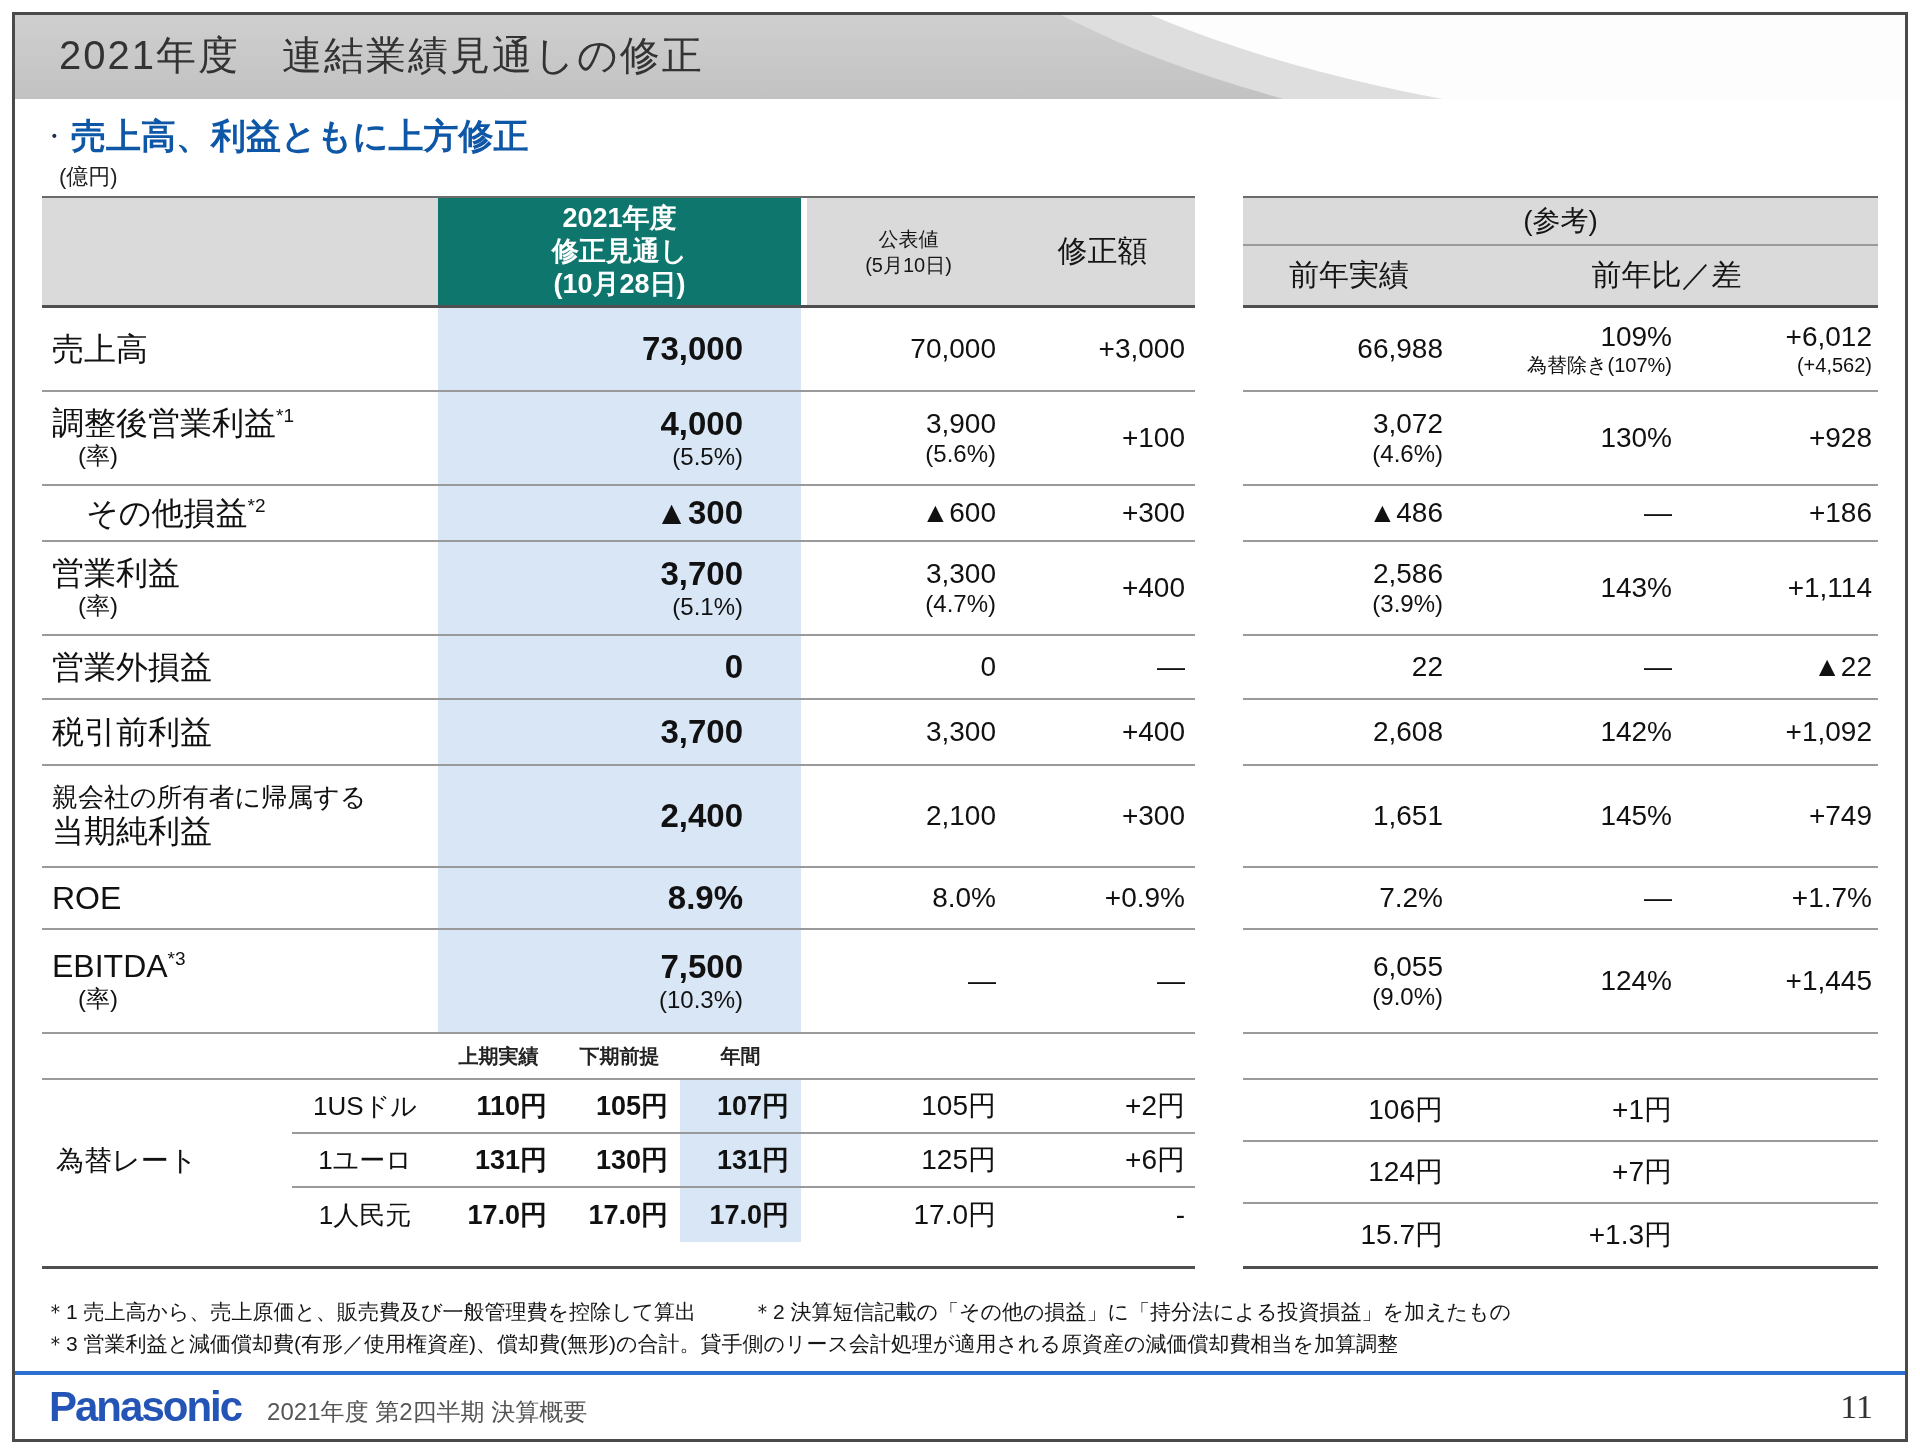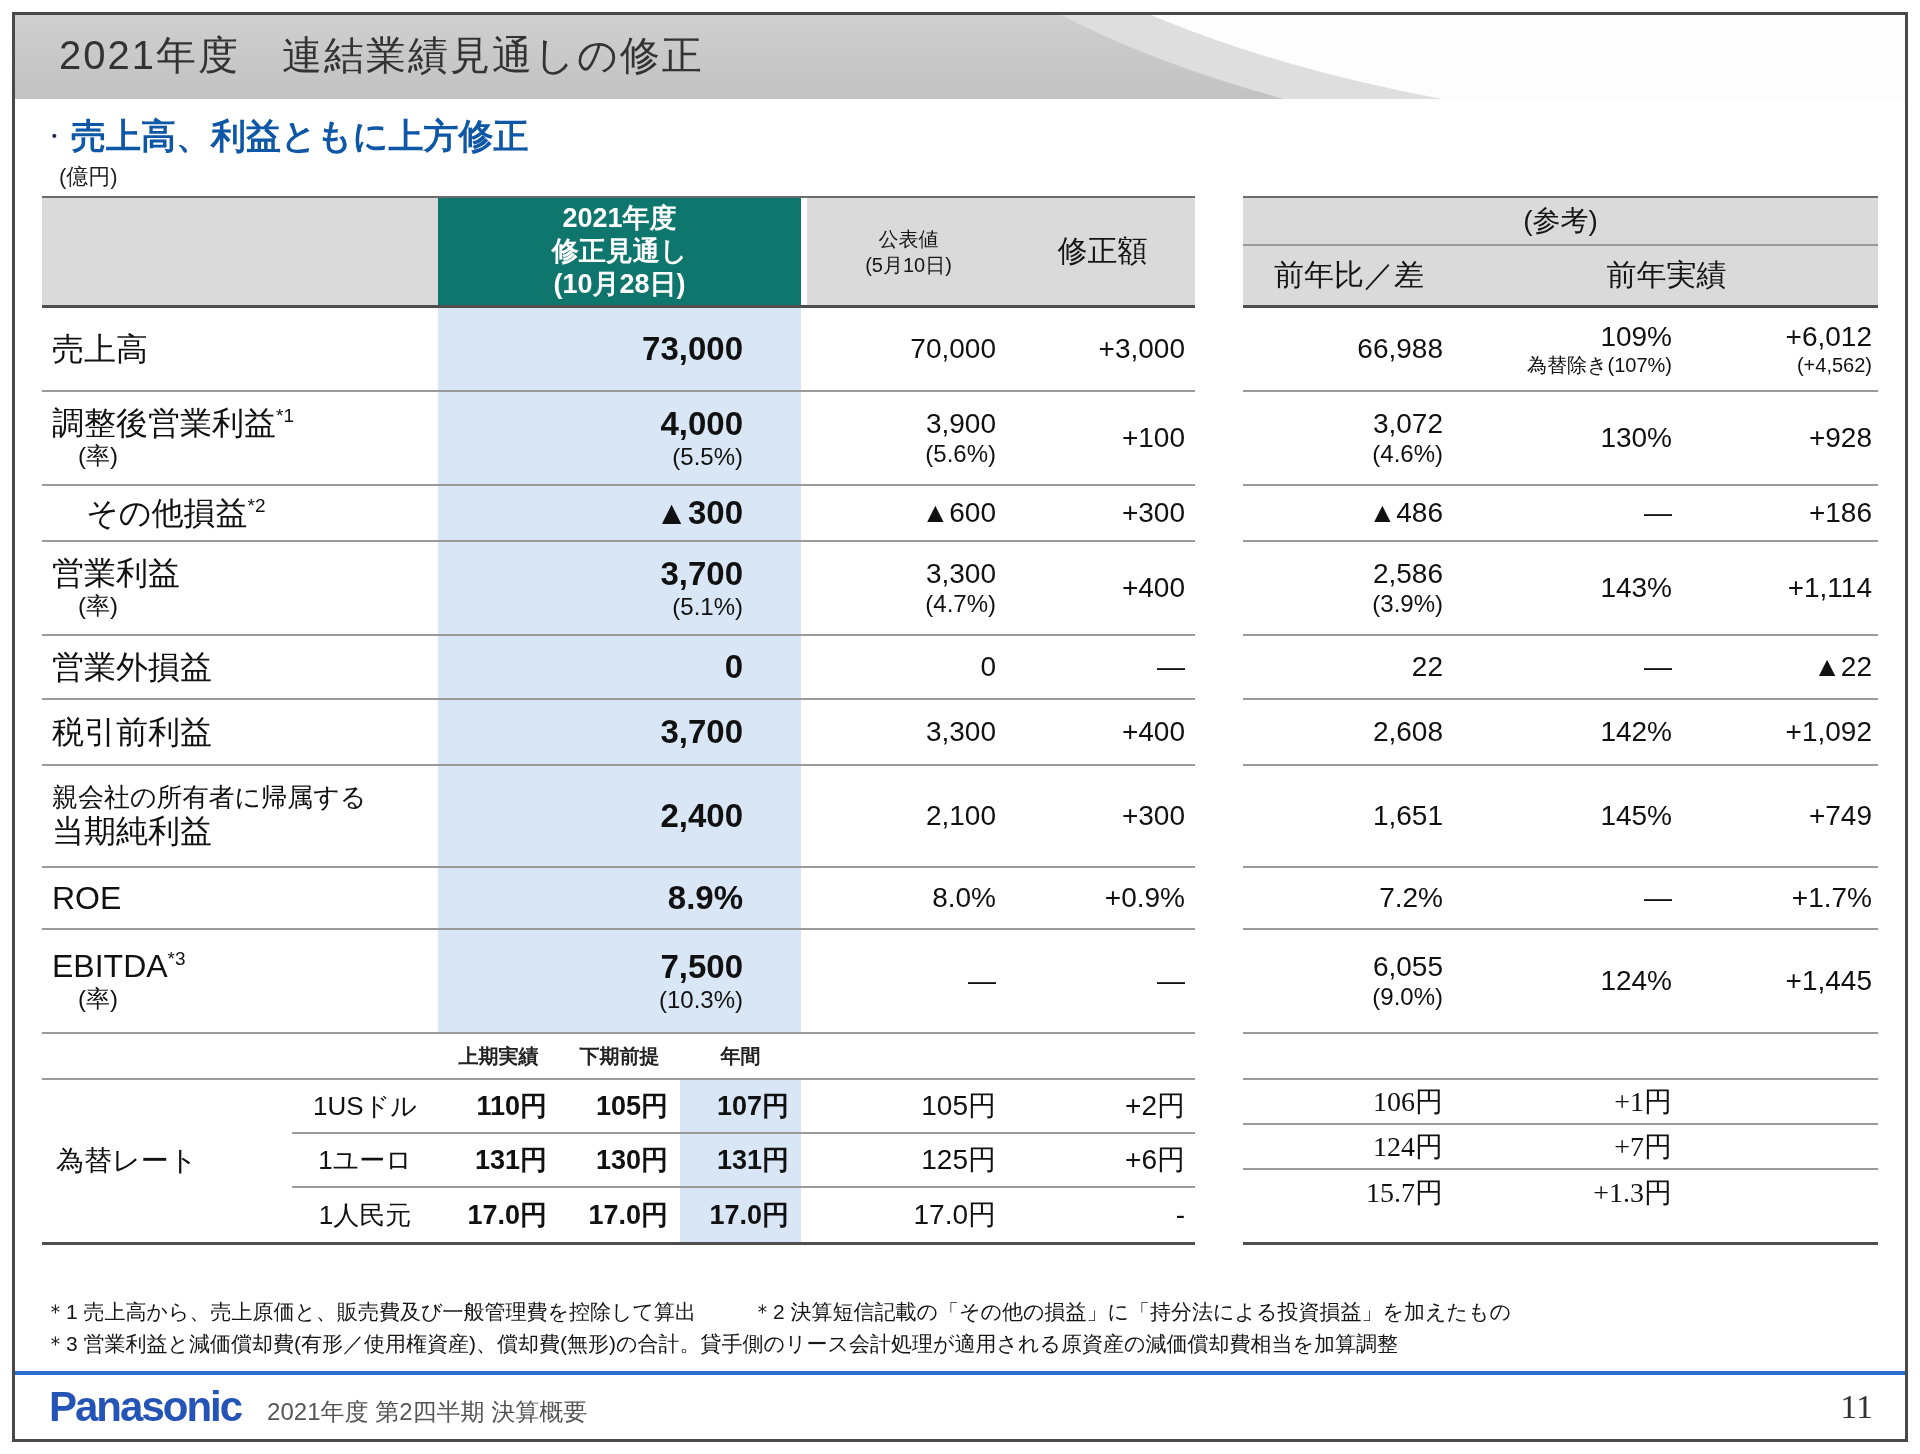--- a/index.html
+++ b/index.html
@@ -76,21 +76,21 @@
   .fxblock { display:grid; grid-template-columns:250px 903px; grid-auto-rows:54px; }
   .fxlabel { grid-column:1; grid-row:1 / span 3; display:flex; align-items:center; padding-left:14px; font-size:28px; color:#111; box-sizing:border-box; }
   .fxrow { grid-column:2; display:grid; grid-template-columns:146px 121px 121px 121px 209px 185px; box-sizing:border-box; }
   .fxrow.mid { border-bottom:2px solid #9a9a9a; }
   .fxrow .cur { display:flex; align-items:center; justify-content:center; font-size:26px; color:#111; }
   .fxrow .rate { display:flex; align-items:center; justify-content:flex-end; padding-right:12px; font-size:27px; font-weight:bold; color:#111; box-sizing:border-box; }
   .fxrow .year { background:#d9e6f5; }
   .fxrow .rpub, .fxrow .radj { display:flex; align-items:center; justify-content:flex-end; font-size:28px; color:#111; box-sizing:border-box; }
   .fxrow .rpub { padding-right:14px; }
   .fxrow .radj { padding-right:10px; }
-  .rfxrow { display:grid; grid-template-columns:212px 225px 198px; height:45px; box-sizing:border-box;font-family:Liberation Serif, serif; }
+  .rfxrow { display:grid; grid-template-columns:212px 225px 198px; height:62px; box-sizing:border-box; }
   .rfxrow.mid { border-bottom:2px solid #9a9a9a; }
   .rfxrow .rprev { display:flex; align-items:center; justify-content:flex-end; padding-right:12px; font-size:28px; box-sizing:border-box; }
   .rfxrow .rdiff { display:flex; align-items:center; justify-content:flex-end; padding-right:8px; font-size:28px; box-sizing:border-box; }
   .rspacer { border-bottom:2px solid #9a9a9a; box-sizing:border-box; }
 
   
   .footnotes { margin:auto 0 0 30px; }
   .fnline { font-size:21px; color:#161616; line-height:1.55; }
   .fn1 { margin-right:56px; }
   .bluerule { height:4px; background:#2d6fd0; margin-top:10px; flex:none; }
@@ -316,22 +316,22 @@
             </div>
           </div>
         </div>
 
         <div class="tgap"></div>
 
         <div class="rtable">
 
           <div class="rh-ref">(参考)</div>
           <div class="rh-cols">
+            <div class="hcell">前年実績</div>
             <div class="hcell">前年比／差</div>
-            <div class="hcell">前年実績</div>
           </div>
 
           <div class="rrow rh0">
             <div class="c num prev">
                 <span class="v">66,988</span>
               </div>
             <div class="c num yoy">
                 <span class="v">109%</span>
                 <span class="note">為替除き(107%)</span>
               </div>

